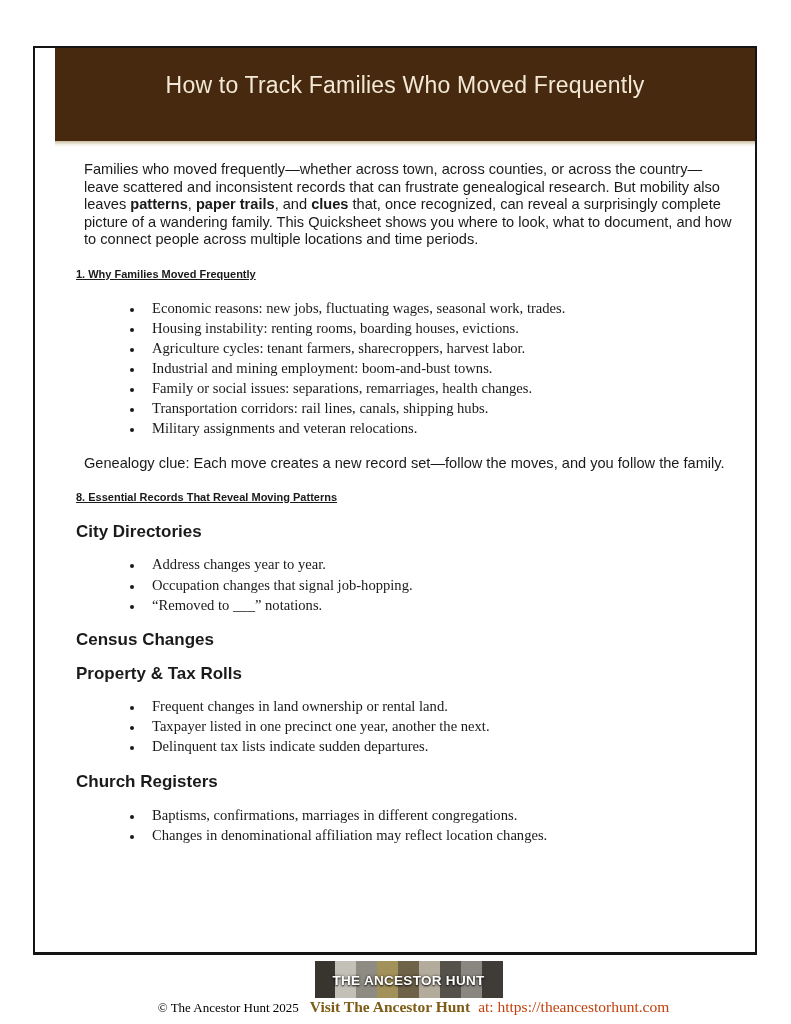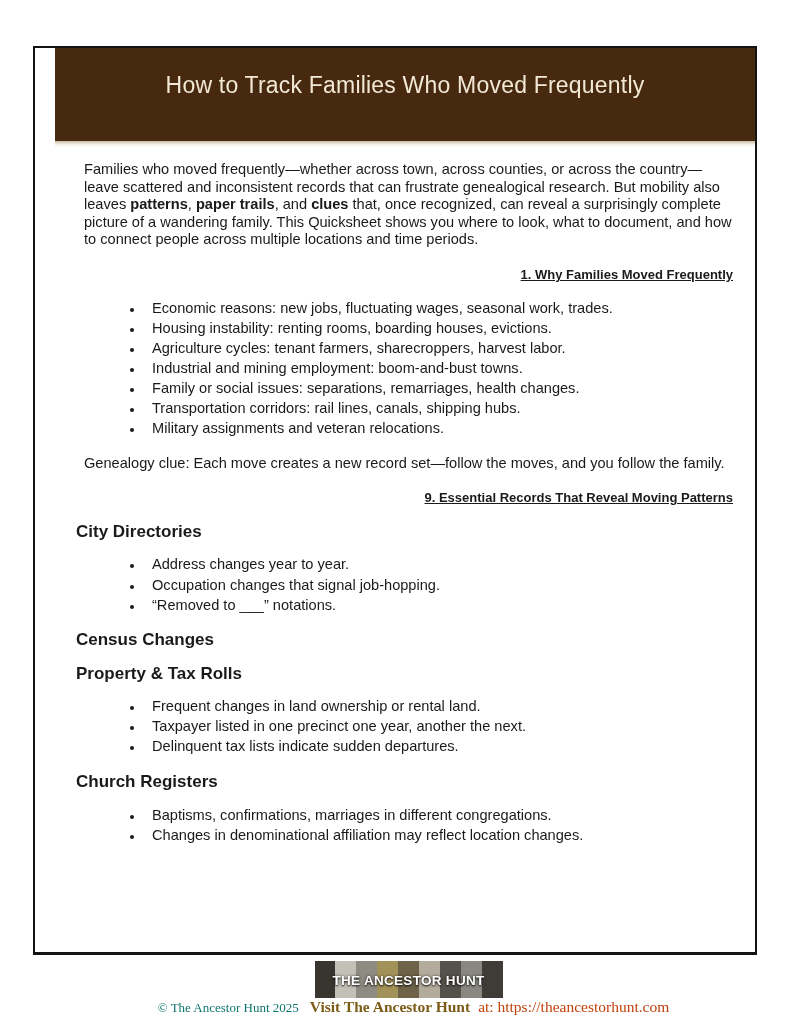--- a/index.html
+++ b/index.html
@@ -39,40 +39,40 @@
     height: 6px;
     background: linear-gradient(#c9bba2, #f5f1e9 60%, #ffffff);
   }
   .content {
     padding: 14px 22px 0 21px;
     font-size: 14.6px;
     line-height: 17.6px;
   }
   .content p { margin: 0 0 17px 8px; }
   .section-heading {
-    font-size: 13px;
+    font-size: 11px;
     font-weight: 700;
     text-decoration: underline;
     margin: 0 0 16px 0;
-    text-align: right;
   }
   .sub-heading {
     font-size: 17px;
     font-weight: 700;
     margin: 0 0 16px 0;
   }
   ul.bullets {
     margin: 0 0 17px 0;
     padding: 0 0 0 68px;
     list-style: disc outside;
   }
   ul.bullets li {
     line-height: 17.5px;
     margin-bottom: 2.6px;
     padding-left: 8px;
+    font-family: Liberation Serif, serif;
   }
   ul.bullets li::marker { font-size: 12px; }
   strong { font-weight: 700; }
 
   .footer {
     position: absolute;
     left: 33px; top: 961px;
     width: 724px;
     display: flex;
     align-items: center;
@@ -98,21 +98,21 @@
     white-space: nowrap;
     text-shadow: 0 1px 2px rgba(0,0,0,0.85), 0 0 3px rgba(0,0,0,0.6);
   }
   .footer-text {
     margin-left: 37px;
     font-family: "Liberation Serif", "DejaVu Serif", serif;
     white-space: nowrap;
   }
   .copyright {
     font-size: 13px;
-    color: #0f766e;
+    color: #000000;
   }
   .visit-link {
     font-size: 15.5px;
     font-weight: 700;
     color: #7d5c17;
     margin-left: 7px;
     text-decoration: none;
   }
   .visit-rest {
     font-size: 15.5px;
@@ -138,21 +138,21 @@
       <li>Housing instability: renting rooms, boarding houses, evictions.</li>
       <li>Agriculture cycles: tenant farmers, sharecroppers, harvest labor.</li>
       <li>Industrial and mining employment: boom-and-bust towns.</li>
       <li>Family or social issues: separations, remarriages, health changes.</li>
       <li>Transportation corridors: rail lines, canals, shipping hubs.</li>
       <li>Military assignments and veteran relocations.</li>
     </ul>
 
     <p>Genealogy clue: Each move creates a new record set—follow the moves, and you follow the family.</p>
 
-    <div class="section-heading">9. Essential Records That Reveal Moving Patterns</div>
+    <div class="section-heading">8. Essential Records That Reveal Moving Patterns</div>
 
     <div class="sub-heading">City Directories</div>
     <ul class="bullets">
       <li>Address changes year to year.</li>
       <li>Occupation changes that signal job-hopping.</li>
       <li>“Removed to ___” notations.</li>
     </ul>
 
     <div class="sub-heading">Census Changes</div>
 

